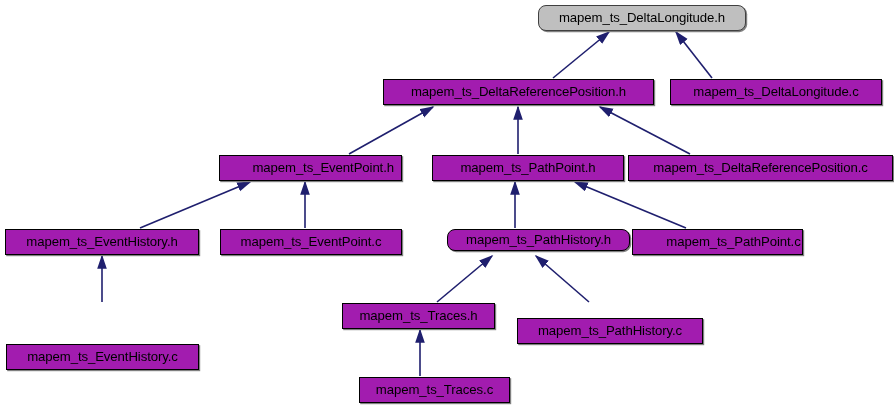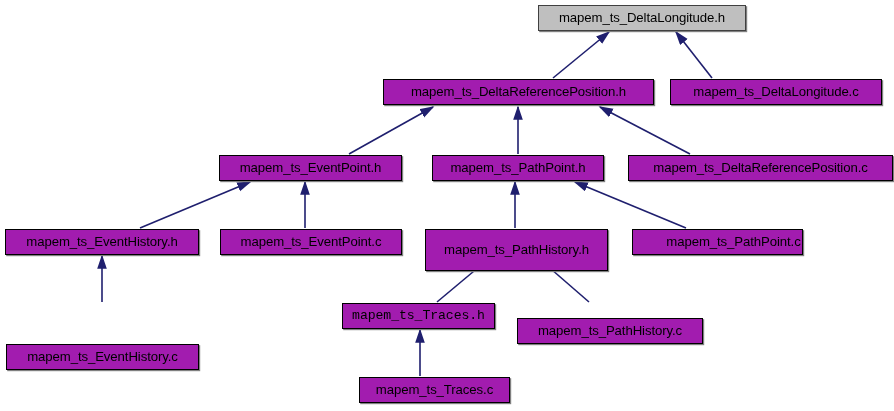--- a/index.html
+++ b/index.html
@@ -74,54 +74,54 @@
         <line x1="515" y1="228" x2="515" y2="182" stroke="#1f1f6e" stroke-width="1.6" marker-end="url(#arrowhead)"></line>
         <line x1="686" y1="228" x2="575" y2="182" stroke="#1f1f6e" stroke-width="1.6" marker-end="url(#arrowhead)"></line>
         <line x1="102" y1="302" x2="102" y2="256" stroke="#1f1f6e" stroke-width="1.6" marker-end="url(#arrowhead)"></line>
         <line x1="437" y1="302" x2="492" y2="256" stroke="#1f1f6e" stroke-width="1.6" marker-end="url(#arrowhead)"></line>
         <line x1="589" y1="302" x2="536" y2="256" stroke="#1f1f6e" stroke-width="1.6" marker-end="url(#arrowhead)"></line>
         <line x1="420" y1="376" x2="420" y2="330" stroke="#1f1f6e" stroke-width="1.6" marker-end="url(#arrowhead)"></line>
       </g>
   </svg>
 
   <div id="nodes-layer">
-      <div class="node current" style="left: 538px; top: 5px; width: 208px; height: 26px;">
+      <div class="node current" style="left: 538px; top: 5px; width: 208px; height: 26px; border-radius: 8px;">
         <span class="node-label">mapem_ts_DeltaLongitude.h</span>
       </div>
       <div class="node" style="left: 383px; top: 79px; width: 271px; height: 26px;">
         <span class="node-label">mapem_ts_DeltaReferencePosition.h</span>
       </div>
       <div class="node" style="left: 670px; top: 79px; width: 212px; height: 26px;">
         <span class="node-label">mapem_ts_DeltaLongitude.c</span>
       </div>
-      <div class="node" style="left: 219px; top: 155px; width: 183px; height: 26px;">
+      <div class="node" style="left: 219px; top: 155px; width: 183px; height: 26px; justify-content: flex-end;">
         <span class="node-label">mapem_ts_EventPoint.h</span>
       </div>
-      <div class="node" style="left: 432px; top: 155px; width: 172px; height: 26px;">
+      <div class="node" style="left: 432px; top: 155px; width: 192px; height: 26px;">
         <span class="node-label">mapem_ts_PathPoint.h</span>
       </div>
       <div class="node" style="left: 628px; top: 155px; width: 265px; height: 26px;">
         <span class="node-label">mapem_ts_DeltaReferencePosition.c</span>
       </div>
       <div class="node" style="left: 5px; top: 229px; width: 194px; height: 26px; align-items: center;">
         <span class="node-label">mapem_ts_EventHistory.h</span>
       </div>
       <div class="node" style="left: 220px; top: 229px; width: 182px; height: 26px;">
         <span class="node-label">mapem_ts_EventPoint.c</span>
       </div>
-      <div class="node" style="left: 425px; top: 229px; width: 183px; height: 42px;">
+      <div class="node" style="left: 447px; top: 229px; width: 183px; height: 22px; border-radius: 8px;">
         <span class="node-label">mapem_ts_PathHistory.h</span>
       </div>
       <div class="node" style="left: 632px; top: 229px; width: 171px; height: 26px; padding-left: 32px;">
         <span class="node-label">mapem_ts_PathPoint.c</span>
       </div>
       <div class="node" style="left: 6px; top: 303px; width: 193px; height: 26px; margin-top: 41px;">
         <span class="node-label">mapem_ts_EventHistory.c</span>
       </div>
-      <div class="node" style="left: 342px; top: 303px; width: 153px; height: 26px; font-family: Liberation Mono, monospace;">
+      <div class="node" style="left: 342px; top: 303px; width: 153px; height: 26px;">
         <span class="node-label">mapem_ts_Traces.h</span>
       </div>
       <div class="node" style="left: 517px; top: 303px; width: 186px; height: 26px; margin-top: 15px;">
         <span class="node-label">mapem_ts_PathHistory.c</span>
       </div>
       <div class="node" style="left: 359px; top: 377px; width: 151px; height: 26px;">
         <span class="node-label">mapem_ts_Traces.c</span>
       </div>
     </div>
 

